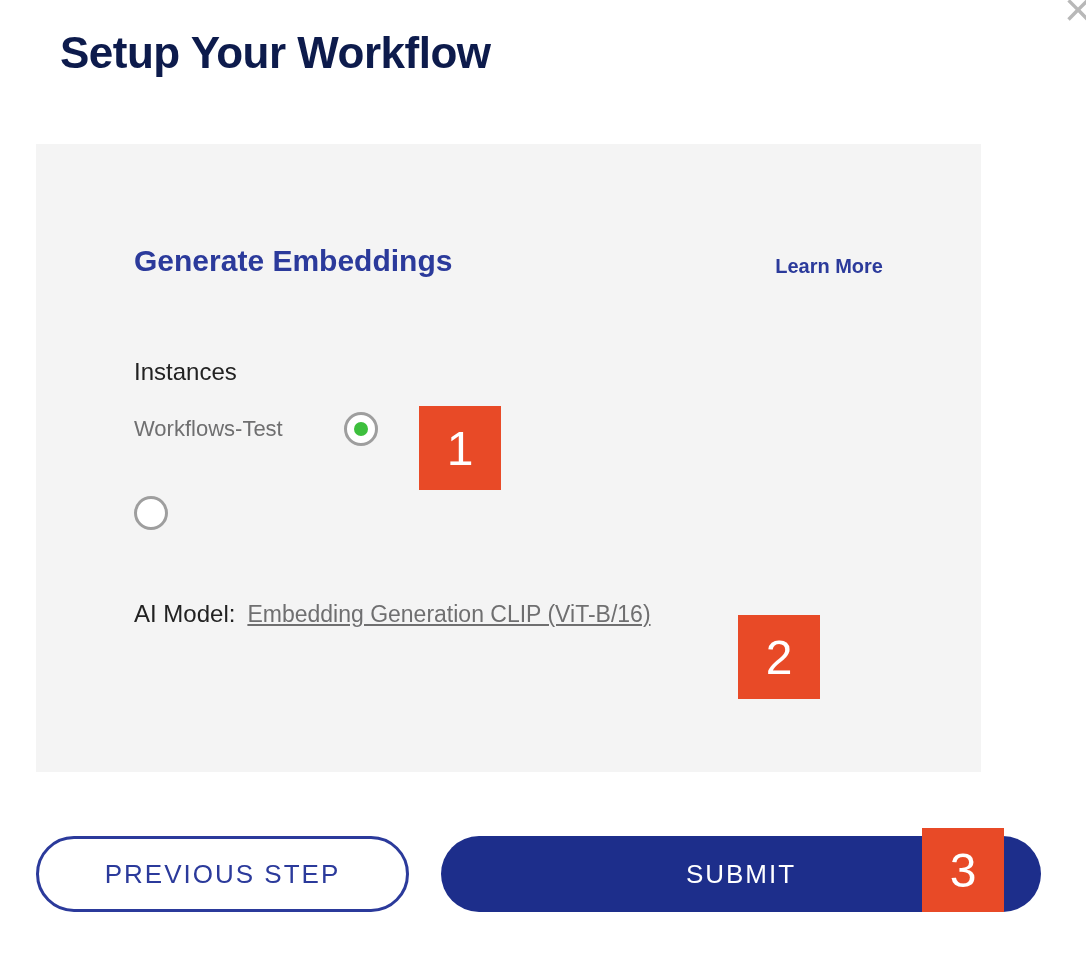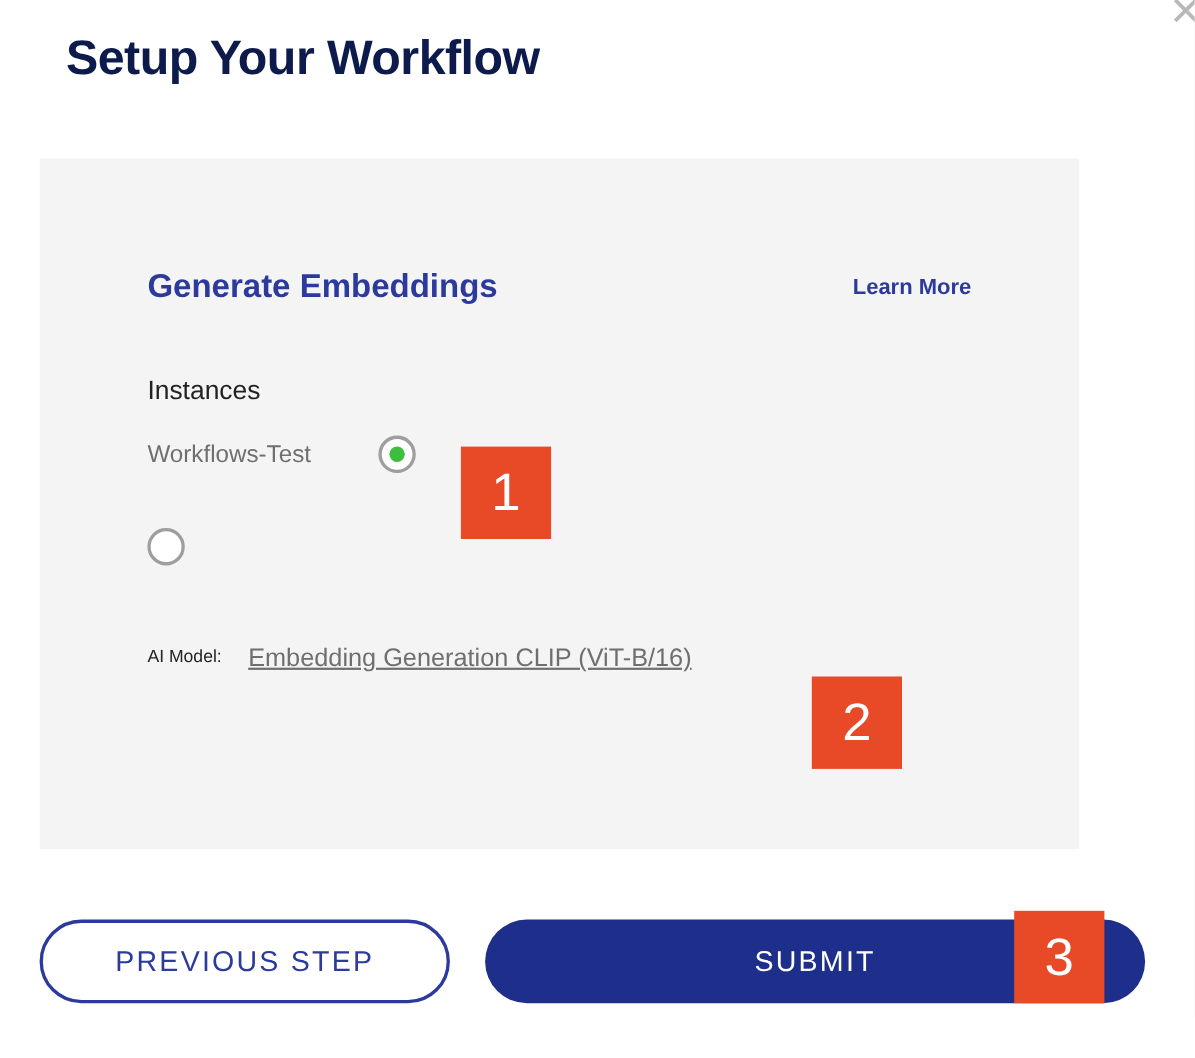--- a/index.html
+++ b/index.html
@@ -49,23 +49,23 @@
     position: absolute;
     top: 144px;
     left: 36px;
     width: 945px;
     height: 628px;
     background: var(--panel-bg);
     padding: 100px 98px 0 98px;
   }
   .panel-header {
     display: flex;
-    align-items: center;
+    align-items: flex-end;
     justify-content: space-between;
-    margin-bottom: 64px;
+    margin-bottom: 80px;
   }
   .panel-title {
     font-size: 30px;
     font-weight: 700;
     color: var(--accent-blue);
   }
   .learn-more {
     font-size: 20px;
     font-weight: 700;
     color: var(--link-blue);
@@ -102,23 +102,23 @@
     height: 14px;
     border-radius: 50%;
     background: var(--green);
   }
   .ai-row {
     display: flex;
     align-items: center;
     margin-top: 70px;
   }
   .ai-label {
-    font-size: 16px;
+    font-size: 24px;
     color: var(--text-dark);
-    margin-right: 24px;
+    margin-right: 12px;
   }
   .ai-value {
     font-size: 23px;
     color: var(--text-gray);
     text-decoration: underline;
   }
   .buttons {
     position: absolute;
     top: 836px;
     left: 36px;

